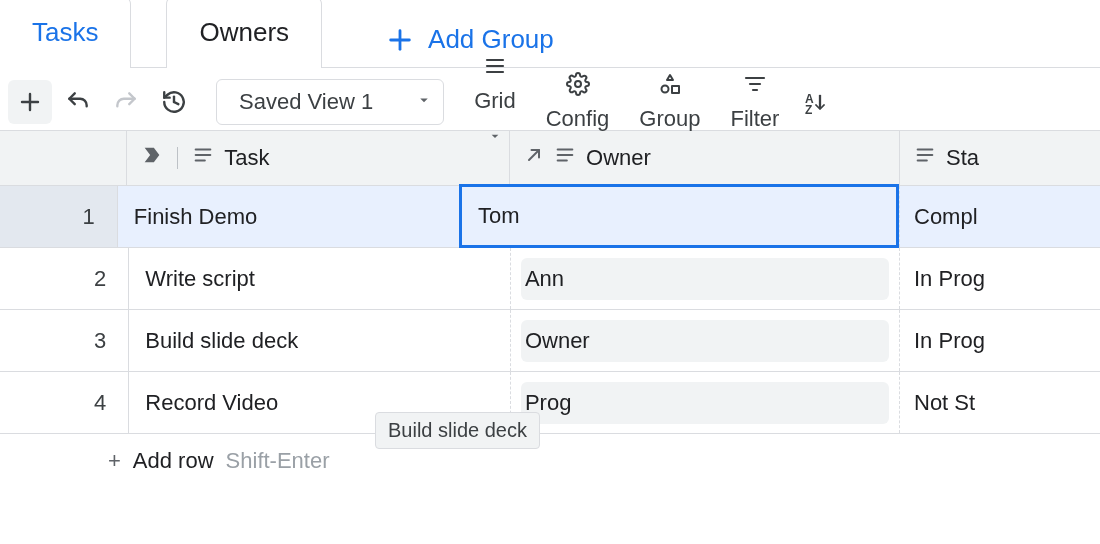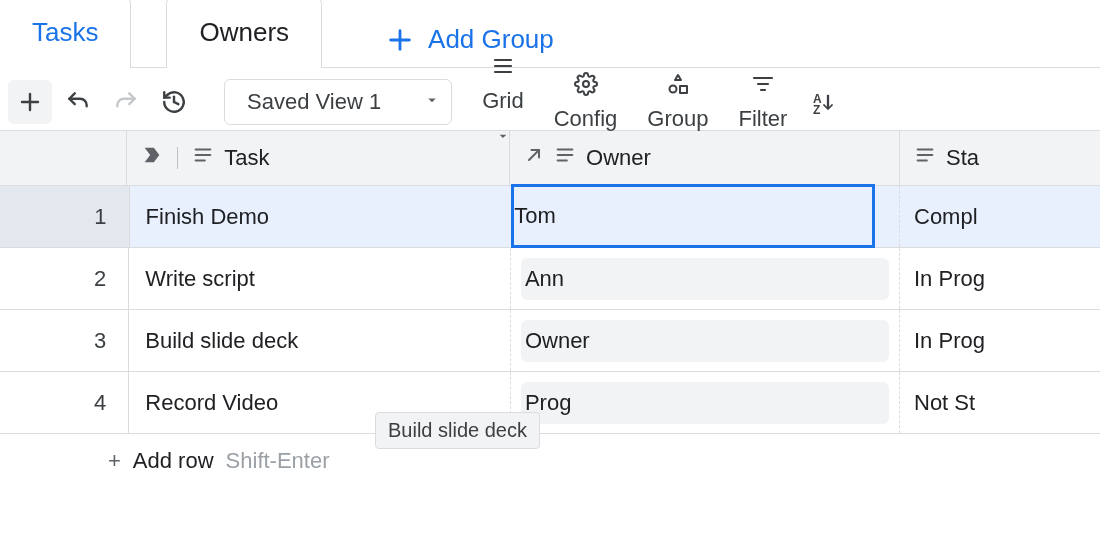--- a/index.html
+++ b/index.html
@@ -75,21 +75,21 @@
     display: flex;
     align-items: center;
     justify-content: center;
     color: #5f6368;
     cursor: pointer;
   }
   .icon-btn.active-bg { background: #f1f3f4; }
   .icon-btn.disabled { color: #bdc1c6; cursor: default; }
   .icon-btn svg { display: block; }
   .view-select {
-    margin-left: 24px;
+    margin-left: 16px;
     height: 46px;
     border: 1px solid #dadce0;
     border-radius: 6px;
     display: flex;
     align-items: center;
     padding: 0 10px 0 22px;
     font-size: 22px;
     color: #3c4043;
     gap: 42px;
     cursor: pointer;
@@ -179,25 +179,26 @@
     border-radius: 6px;
     padding: 8px 4px;
     width: 100%;
     font-size: 22px;
     color: #202124;
   }
   .cell.owner.selected-cell {
     padding: 0;
   }
   .owner-selected-box {
-    width: 364px;
+    width: 440px;
     height: 64px;
     border: 3px solid #1a73e8;
     display: flex;
     align-items: center;
+    padding-left: 16px;
     background: #e8f0fe;
     margin-left: -1px;
     margin-top: -1px;
     position: relative;
     z-index: 3;
   }
   
   .add-row {
     display: flex;
     align-items: center;

